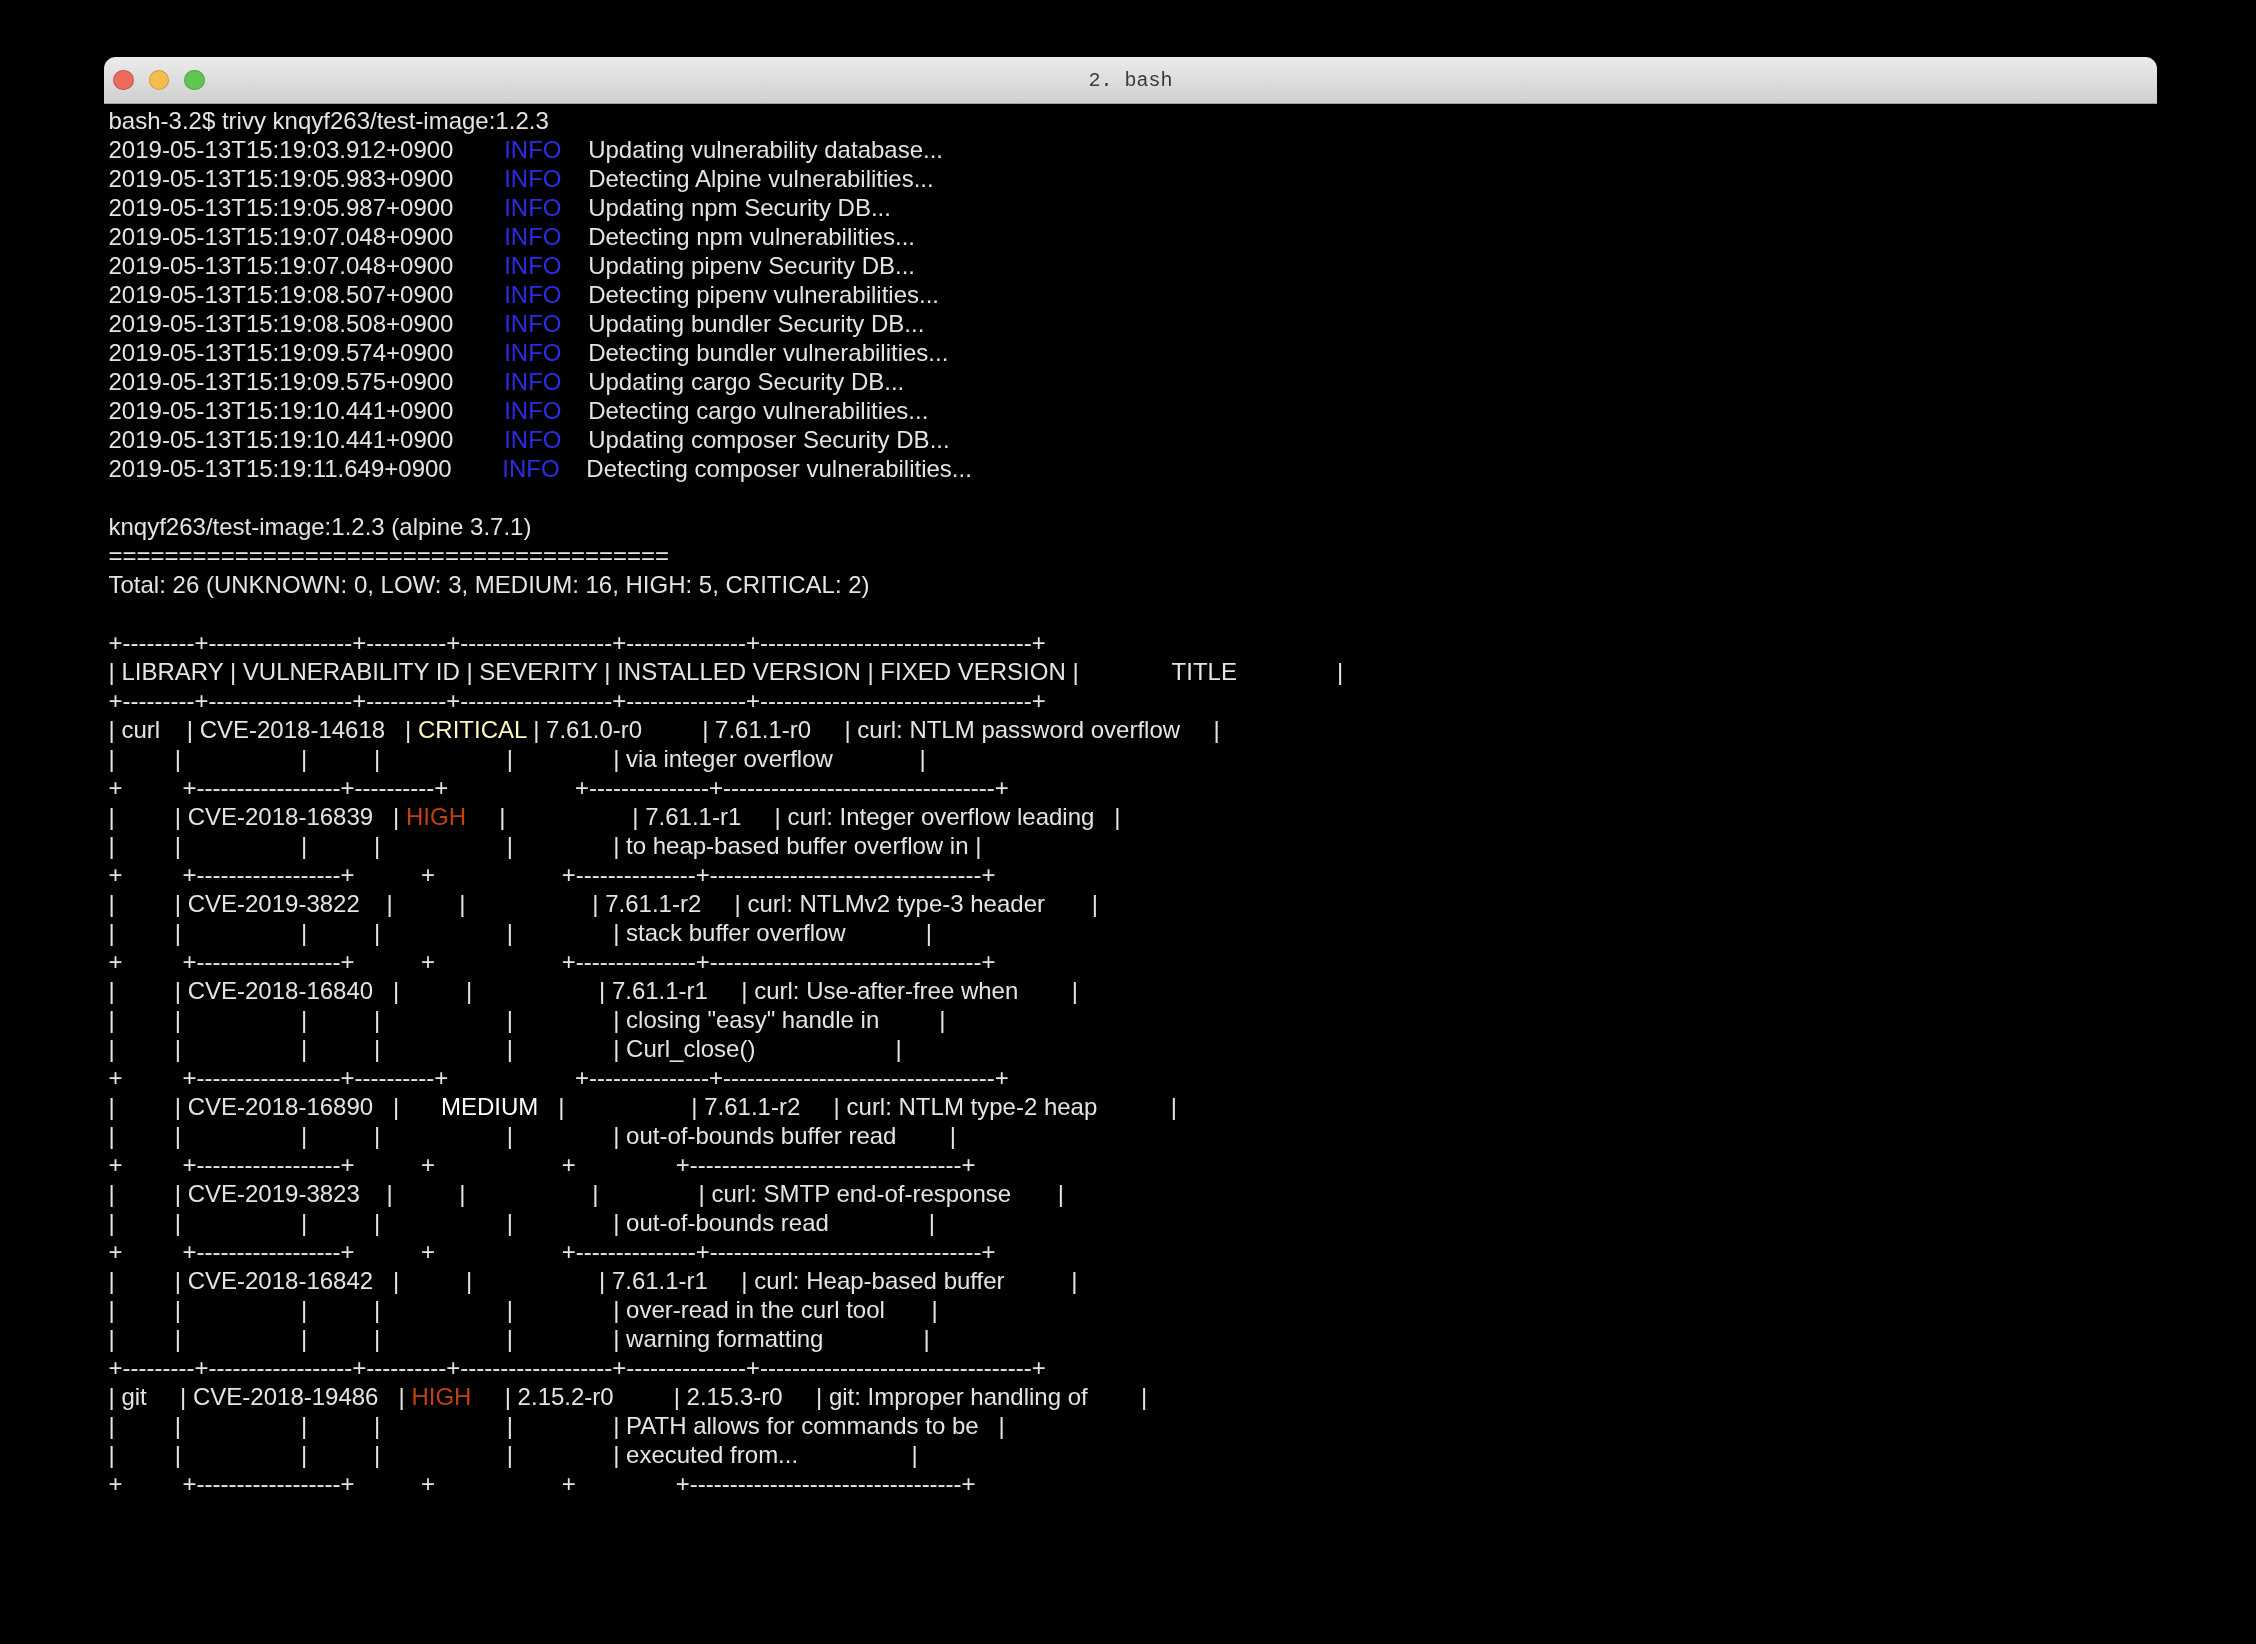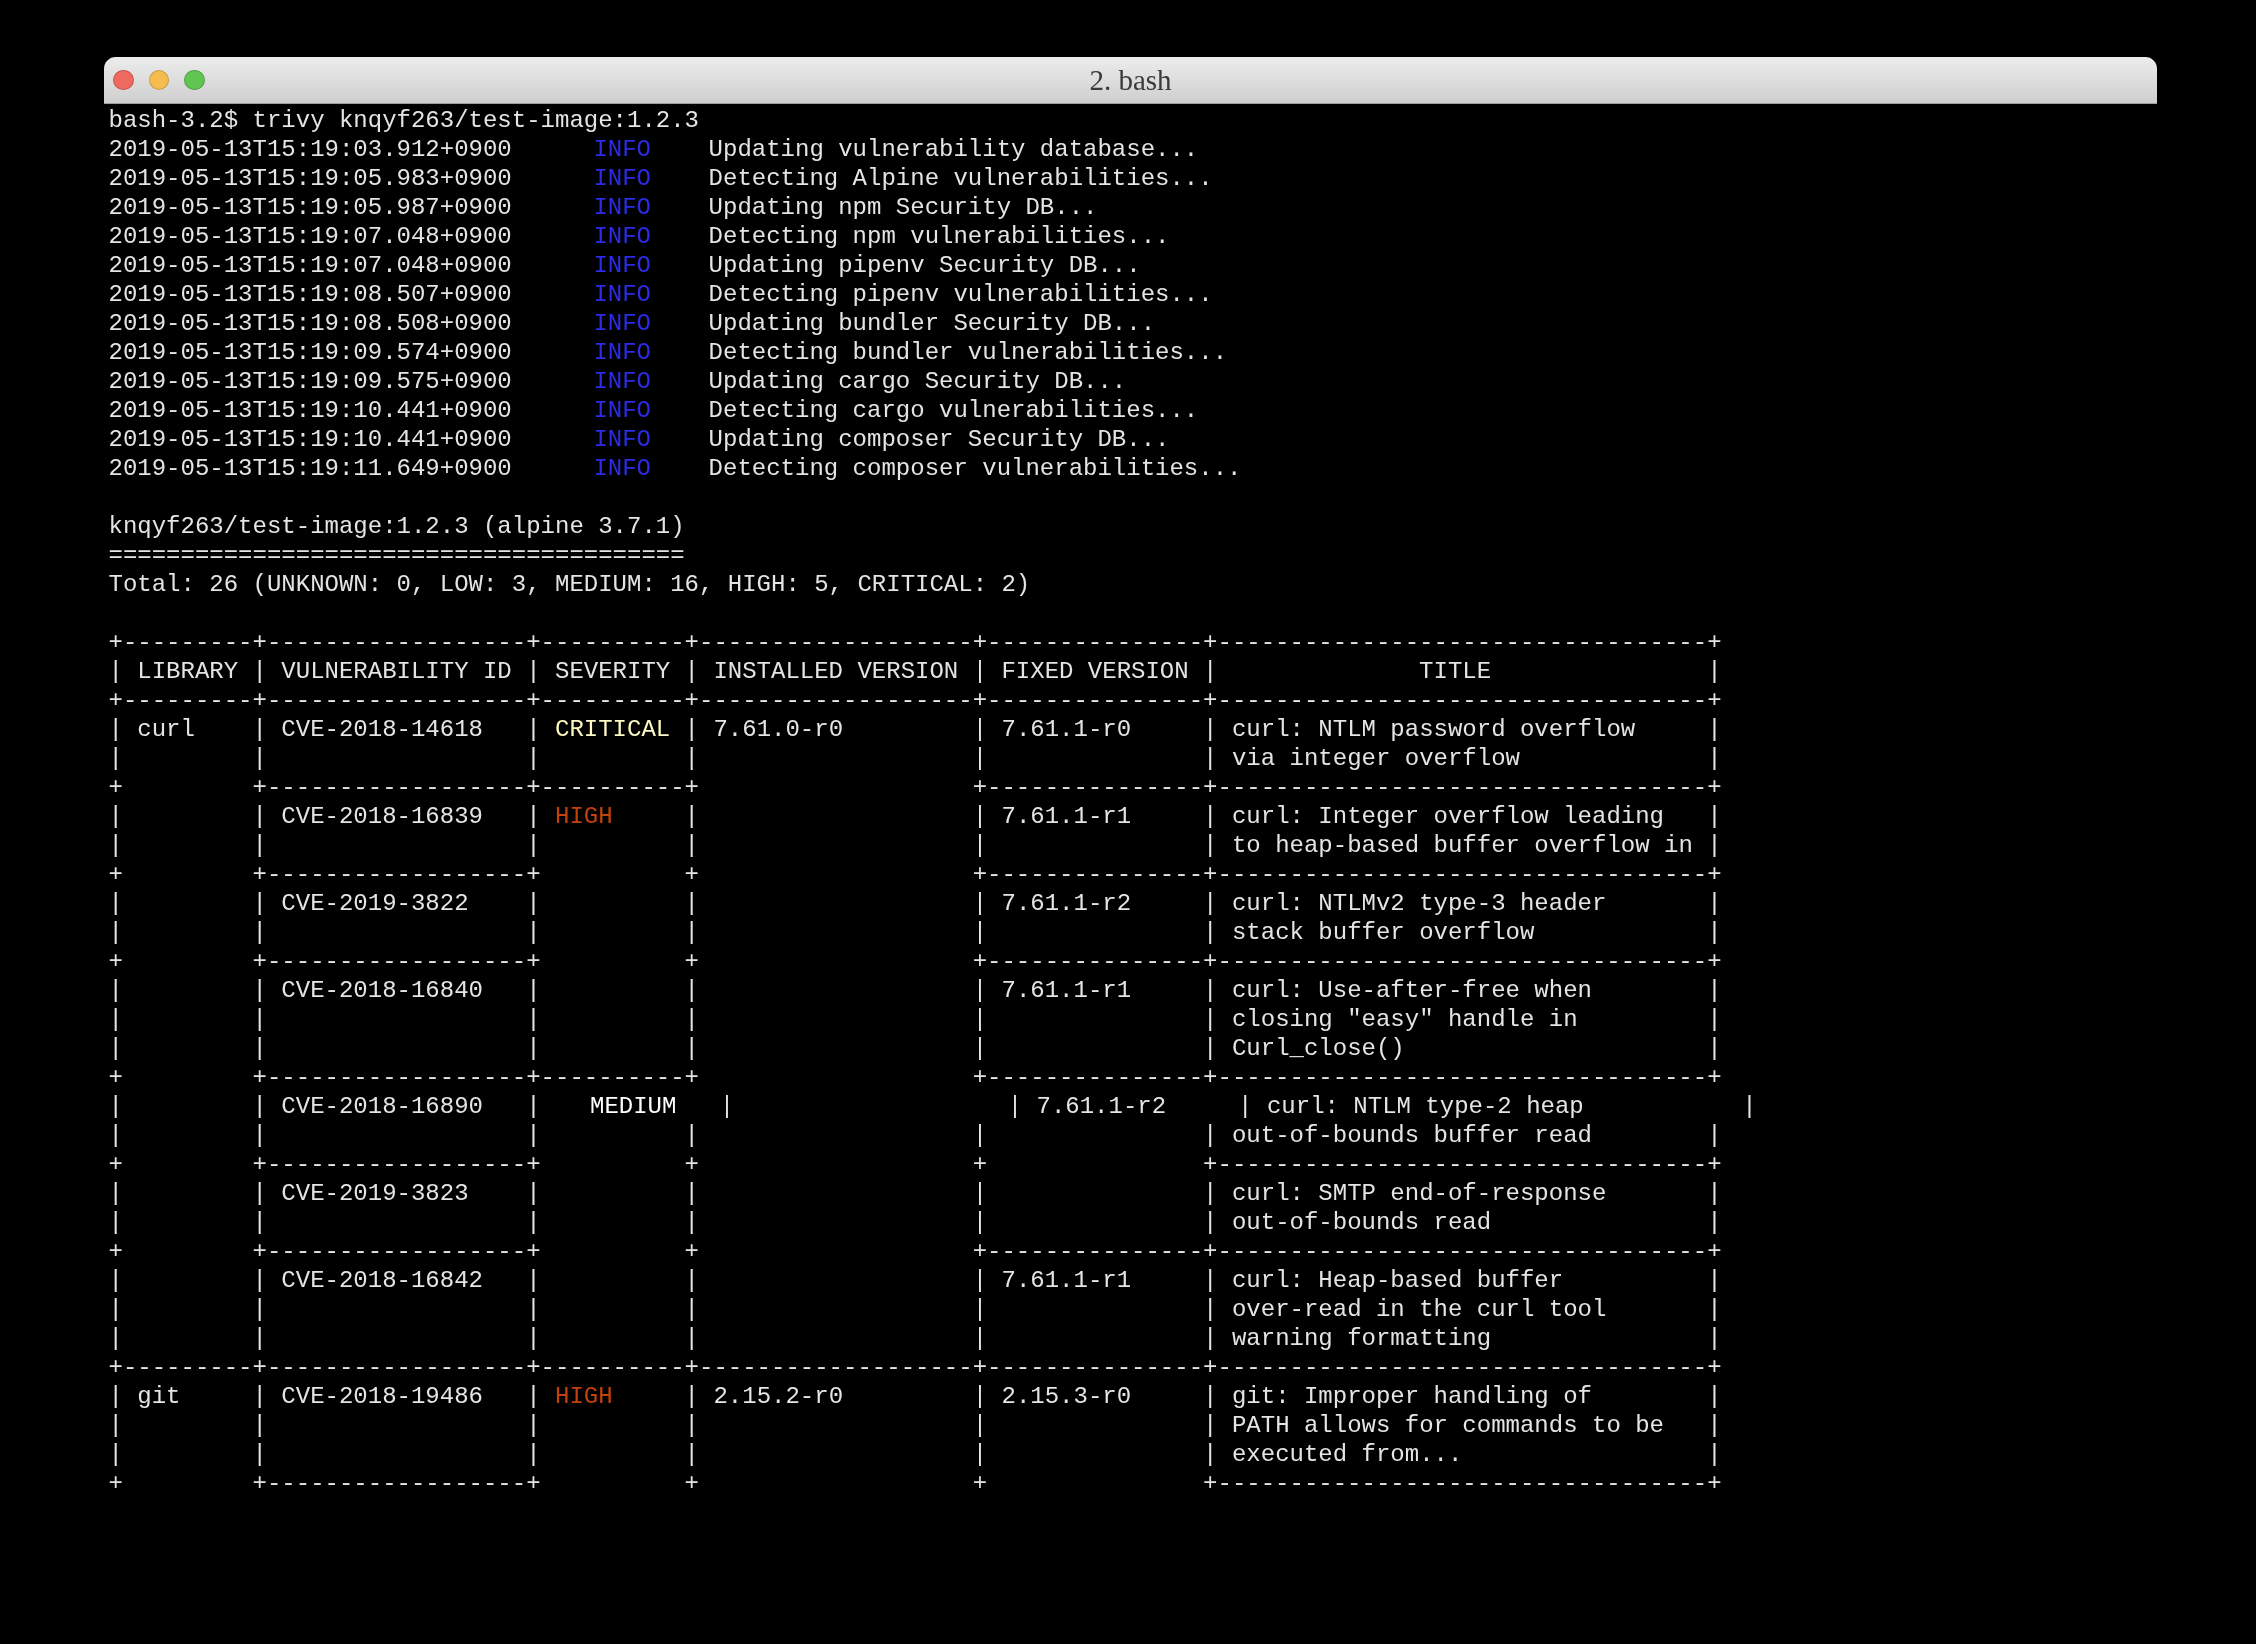--- a/index.html
+++ b/index.html
@@ -26,22 +26,22 @@
     background: linear-gradient(#ececec, #cfcfcf);
     border-bottom: 1.8px solid #9f9f9f;
     box-sizing: border-box;
   }
   .titlebar-title {
     position: absolute;
     left: 0; right: 0; top: 0; bottom: 0;
     display: flex;
     align-items: center;
     justify-content: center;
-    font-family: Liberation Serif, serif;
-    font-size: 29px;
+    font-family: Liberation Mono, monospace;
+    font-size: 20px;
     color: #3a3a3a;
   }
   .lights {
     position: absolute;
     left: 9px;
     top: 0;
     height: 100%;
     display: flex;
     align-items: center;
     gap: 15px;
@@ -58,21 +58,21 @@
   .light.zoom    { background: #61c554; }
 
   .terminal {
     position: absolute;
     left: 0;
     top: 47px;
     right: 0;
     bottom: 0;
     padding: 1.8px 0 0 4.5px;
     background: #000000;
-    font-family: Liberation Mono, monospace;
+    font-family: Liberation Sans, sans-serif;
     font-size: 24px;
     line-height: 29px;
     color: #e4e4e2;
     overflow: hidden;
   }
   .tl { white-space: pre; height: 29px; }
   .c-info     { color: #2c2ce6; margin-left: 24px; }
   .c-critical { color: #fef9c3; }
   .c-high     { color: #c2410c; }
   .c-medium   { color: #ffffff; margin-left: 35px; }

